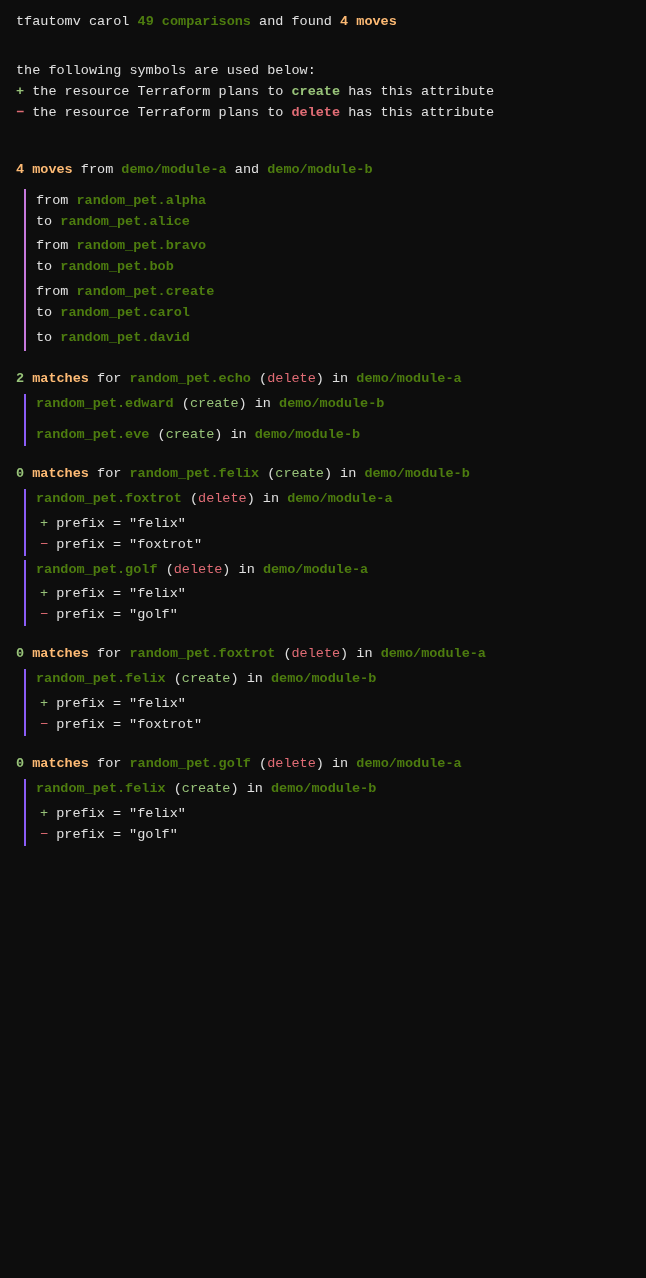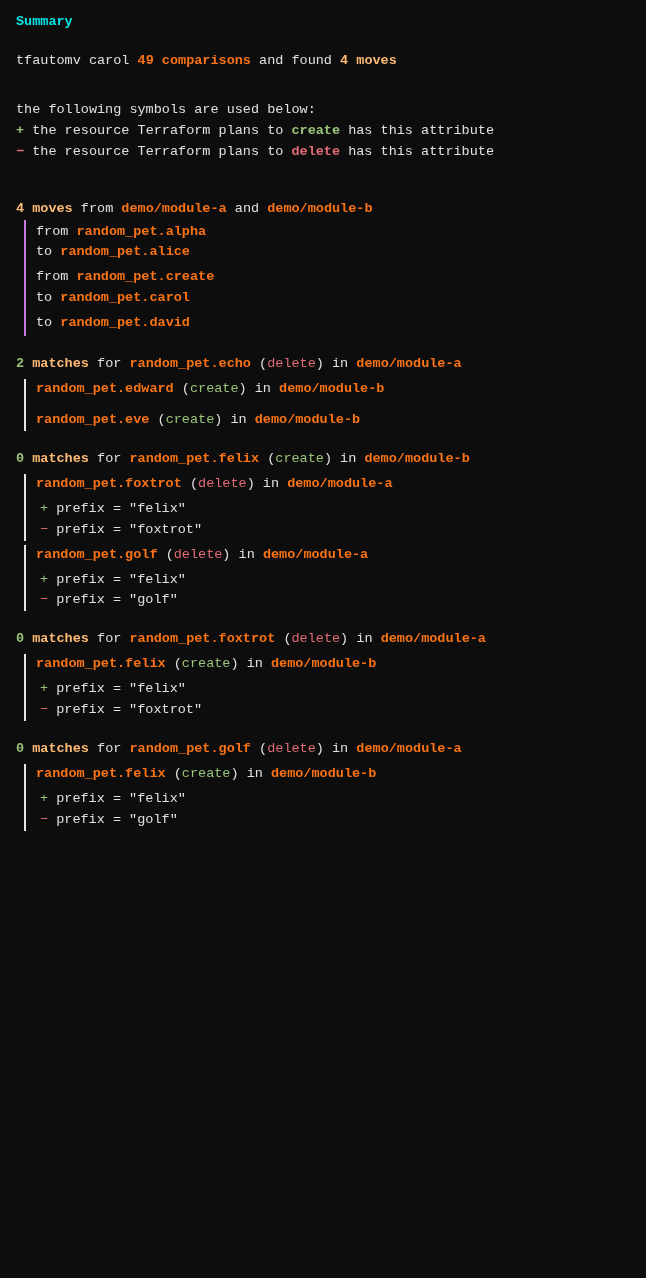--- a/index.html
+++ b/index.html
@@ -8,30 +8,30 @@
       font-family: 'Courier New', Courier, monospace;
       font-size: 13.5px;
       line-height: 1.55;
       color: #e0e0e0;
       padding: 12px 16px;
       width: 646px;
       min-height: 1278px;
     }
     .cyan { color: #00e5e5; }
     .white { color: #e0e0e0; }
-    .yellow { color: #f97316; }
+    .yellow { color: #4d7c0f; }
     .green { color: #98c379; }
     .red { color: #e06c75; }
     .magenta { color: #fdba74; }
     .bold { font-weight: bold; }
     .block {
       margin-bottom: 18px;
     }
     .bracket-group {
-      border-left: 2px solid #e5e5e5;
+      border-left: 2px solid #8b5cf6;
       margin-left: 8px;
       padding-left: 10px;
       margin-top: 4px;
       margin-bottom: 4px;
     }
     .move-group {
       border-left: 2px solid #c678dd;
       margin-left: 8px;
       padding-left: 10px;
       padding-top: 2px;
@@ -41,23 +41,20 @@
     .section-spacer { height: 18px; }
     .match-block {
       margin-bottom: 18px;
     }
   </style>
 </head>
 <body>
 
 <div>
 
-  <div class="block">
-    <span class="cyan bold">Summary</span>
-  </div>
 
   <div class="block">
     <span class="white">tfautomv carol </span><span class="yellow bold">49 comparisons</span><span class="white"> and found </span><span class="magenta bold">4 moves</span>
   </div>
 
   <div class="spacer"></div>
 
   <div class="block">
     <div>the following symbols are used below:</div>
     <div>
@@ -71,27 +68,31 @@
   <div class="section-spacer"></div>
 
   <div>
     <span class="magenta bold">4 moves</span>
     <span class="white"> from </span>
     <span class="yellow bold">demo/module-a</span>
     <span class="white"> and </span>
     <span class="yellow bold">demo/module-b</span>
   </div>
 
-  <div style="margin-top:0; margin-bottom:18px;">
+  <div style="margin-top:8px; margin-bottom:18px;">
 
     <div class="move-group">
       <div><span class="white">from  </span><span class="yellow bold">random_pet.alpha</span></div>
       <div><span class="white">to    </span><span class="yellow bold">random_pet.alice</span></div>
     </div>
 
+    <div class="move-group">
+      <div><span class="white">from  </span><span class="yellow bold">random_pet.bravo</span></div>
+      <div><span class="white">to    </span><span class="yellow bold">random_pet.bob</span></div>
+    </div>
 
     <div class="move-group">
       <div><span class="white">from  </span><span class="yellow bold">random_pet.create</span></div>
       <div><span class="white">to    </span><span class="yellow bold">random_pet.carol</span></div>
     </div>
 
     <div class="move-group">
       <div><span class="white">to    </span><span class="yellow bold">random_pet.david</span></div>
     </div>
 

